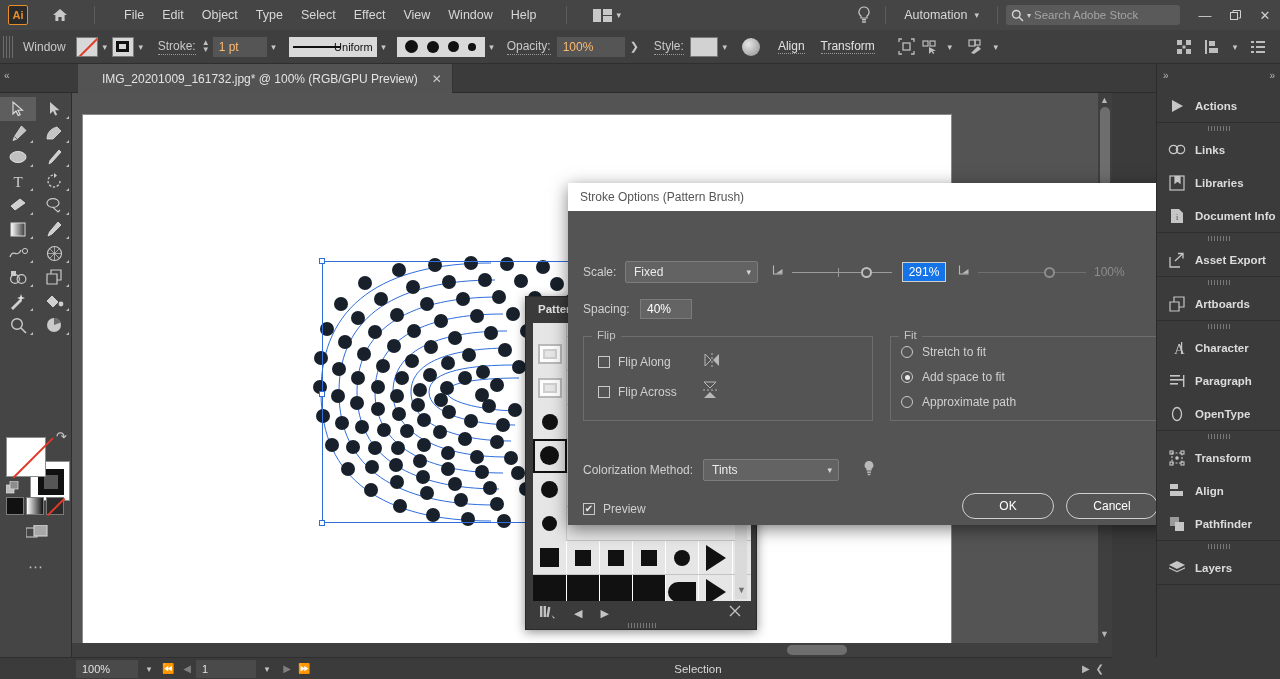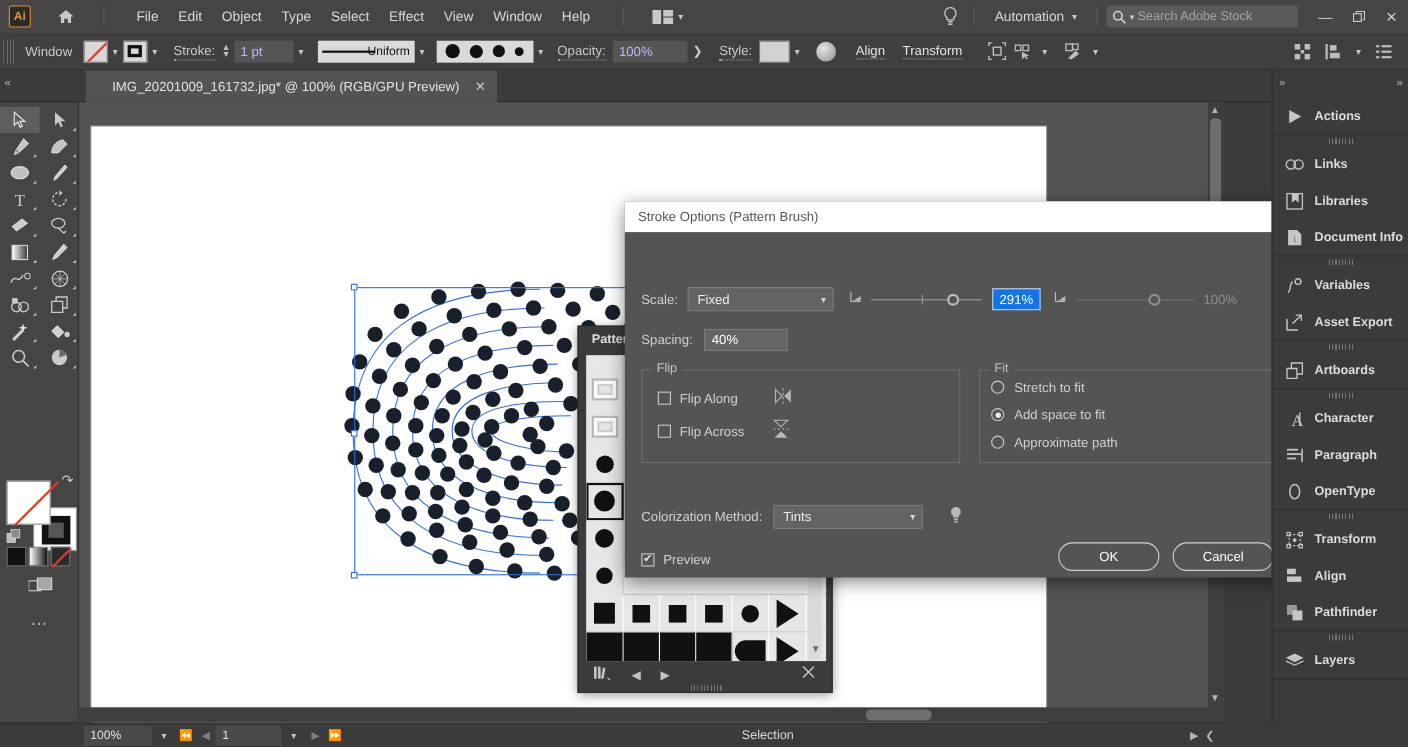--- a/index.html
+++ b/index.html
@@ -65,21 +65,21 @@
     width:22px;height:20px;background:#d8d8d8;border:1px solid #7a7a7a;
     display:flex;align-items:center;justify-content:center;
   }
   .swatch-stroke i{ width:13px;height:11px;border:3px solid #111; display:block;}
   .caret{ width:14px;height:20px;display:flex;align-items:center;justify-content:center;
     color:#c8c8c8;font-size:9px; }
   .dotted-lbl{ border-bottom:1px dotted #9a9a9a; padding-bottom:1px; }
   .spin{ display:flex;flex-direction:column;gap:1px;margin-right:3px;color:#bfbfbf;line-height:6px;font-size:8px;}
   .field{
     background:#555; height:20px; display:flex;align-items:center; padding:0 6px;
-    color:#c4b5fd; font-size:12px;
+    color:#fdba74; font-size:12px;
   }
   .profile-box{
     width:88px;height:20px;background:#d9d9d9;color:#111;font-size:11px;
     display:flex;align-items:center;justify-content:flex-end;padding-right:4px;position:relative;
   }
   .profile-box::before{
     content:""; position:absolute;left:4px;top:9px;width:48px;height:2.5px;background:#111;
   }
   .width-box{
     width:88px;height:20px;background:#d9d9d9;display:flex;align-items:center;
@@ -926,21 +926,21 @@
         </span>
         <div class="slider" style="width:108px;margin-left:6px;">
           <div class="track" style="background:#6f6f6f;"></div>
           <div class="knob" style="left:66px;border-color:#8d8d8d;"></div>
         </div>
         <span class="muted" style="margin-left:8px;font-size:12px;">100%</span>
       </div>
 
       <div class="row" style="position:absolute;left:15px;top:88px;">
         <span class="lab" style="width:57px;">Spacing:</span>
-        <div class="txtin" style="width:76px;">40%</div>
+        <div class="txtin" style="width:52px;">40%</div>
       </div>
 
       <div class="fieldset" style="left:322px;top:125px;width:268px;height:85px;">
         <span class="legend">Fit</span>
         <div class="row" style="position:absolute;left:10px;top:8px;gap:9px;">
           <span class="radio"></span>
           <span class="lab">Stretch to fit</span>
         </div>
         <div class="row" style="position:absolute;left:10px;top:33px;gap:9px;">
           <span class="radio on"></span>
@@ -1051,30 +1051,20 @@
               </svg>
           </span>
           <span class="lbl">Document Info</span>
         </div>
       </div>
 
       <div class="dock-grp">
         <div class="dock-grip">
             <i></i>
           </div>
-        <div class="dock-item">
-          <span class="dock-ic">
-            <svg width="16" height="16" viewBox="0 0 16 16" fill="none" stroke="#c6c6c6" stroke-width="1.2">
-                <path d="M2 14 C5 12 3 6 6 4"></path>
-                <circle cx="11" cy="4" r="2.6"></circle>
-                <path d="M11 1 V1.5 M11 6.5 V7 M8.4 4 H7.9 M14.1 4 H14.6"></path>
-              </svg>
-          </span>
-          <span class="lbl">Variables</span>
-        </div>
         <div class="dock-item">
           <span class="dock-ic">
             <svg width="16" height="16" viewBox="0 0 16 16" fill="none" stroke="#c6c6c6" stroke-width="1.3">
                 <path d="M1 5 V15 H11"></path>
                 <path d="M6 9 L14 1.5 M9 1.5 H14 V6.5"></path>
               </svg>
           </span>
           <span class="lbl">Asset Export</span>
         </div>
       </div>

